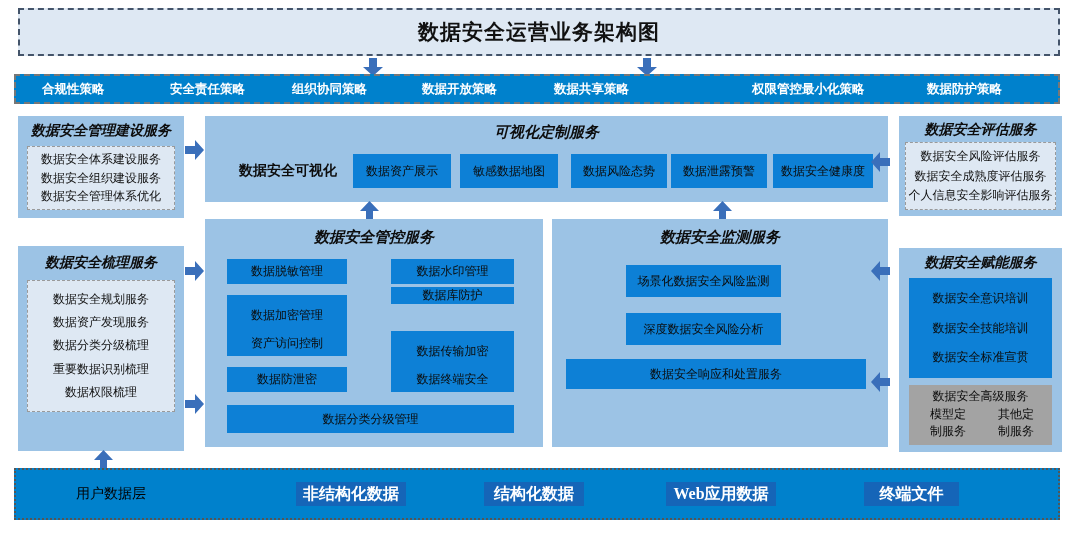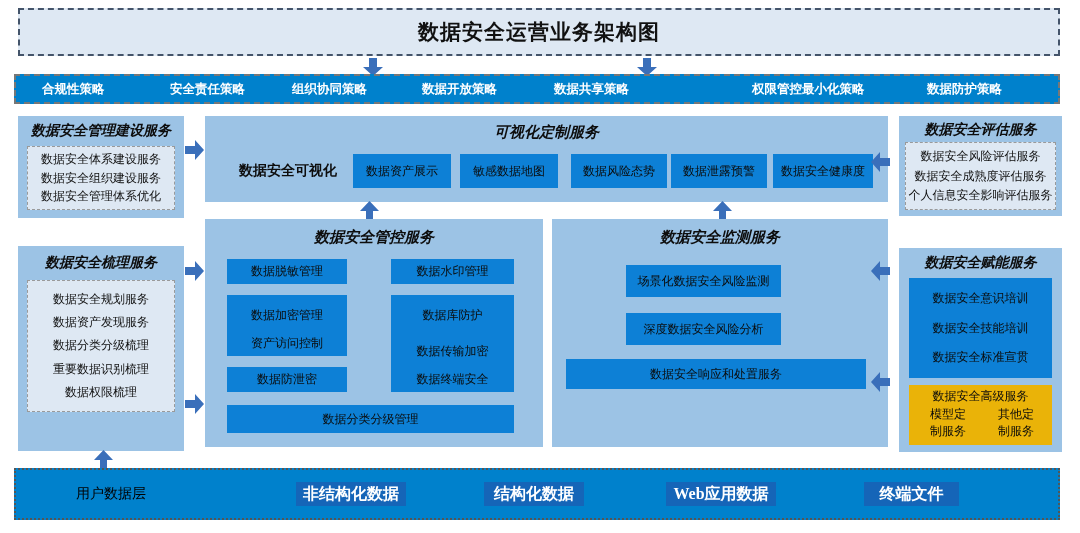--- a/index.html
+++ b/index.html
@@ -185,21 +185,21 @@
     </svg>
 </div>
 
 <div class="abs panel-light" style="left:205px; top:219px; width:338px; height:228px;">
   <div class="panel-title" style="margin-top:9px; font-size:15px;">数据安全管控服务</div>
   <div class="abs blue-chip" style="left:22px; top:40px; width:120px; height:25px;">数据脱敏管理</div>
   <div class="abs blue-chip" style="left:22px; top:76px; width:120px; height:41px;">数据加密管理</div>
   <div class="abs blue-chip" style="left:22px; top:112px; width:120px; height:25px;">资产访问控制</div>
   <div class="abs blue-chip" style="left:22px; top:148px; width:120px; height:25px;">数据防泄密</div>
   <div class="abs blue-chip" style="left:186px; top:40px; width:123px; height:25px;">数据水印管理</div>
-  <div class="abs blue-chip" style="left:186px; top:76px; width:123px; height:40px;text-align:right;">数据库防护</div>
+  <div class="abs blue-chip" style="left:186px; top:68px; width:123px; height:17px;text-align:right;">数据库防护</div>
   <div class="abs blue-chip" style="left:186px; top:112px; width:123px; height:41px;">数据传输加密</div>
   <div class="abs blue-chip" style="left:186px; top:148px; width:123px; height:25px;">数据终端安全</div>
   <div class="abs blue-chip" style="left:22px; top:186px; width:287px; height:28px;">数据分类分级管理</div>
 </div>
 
 <div class="abs panel-light" style="left:552px; top:219px; width:336px; height:228px;">
   <div class="panel-title" style="margin-top:9px; font-size:15px;">数据安全监测服务</div>
   <div class="abs blue-chip" style="left:74px; top:46px; width:155px; height:32px;">场景化数据安全风险监测</div>
   <div class="abs blue-chip" style="left:74px; top:94px; width:155px; height:32px;">深度数据安全风险分析</div>
   <div class="abs blue-chip" style="left:14px; top:140px; width:300px; height:30px;">数据安全响应和处置服务</div>
@@ -231,21 +231,21 @@
 </div>
 
 <div class="abs panel-light" style="left:899px; top:248px; width:163px; height:204px;">
   <div class="panel-title" style="margin-top:6px;">数据安全赋能服务</div>
   <div class="abs" style="left:10px; top:30px; width:143px; height:100px; background:#0d80d6; display:flex; flex-direction:column; align-items:center; justify-content:space-evenly;">
     <span style="font-size:12px; color:#0b0b0b; font-family:'Liberation Sans','DejaVu Sans',sans-serif; white-space:nowrap;">数据安全意识培训</span>
     <span style="font-size:12px; color:#0b0b0b; font-family:'Liberation Sans','DejaVu Sans',sans-serif; white-space:nowrap;">数据安全技能培训</span>
     <span style="font-size:12px; color:#0b0b0b; font-family:'Liberation Sans','DejaVu Sans',sans-serif; white-space:nowrap;">数据安全标准宣贯</span>
   </div>
 
-  <div class="abs" style="left:10px; top:137px; width:143px; height:60px; background:#eab308;">
+  <div class="abs" style="left:10px; top:137px; width:143px; height:60px; background:#a3a3a3;">
     <div class="abs" style="left:0; top:3px; width:143px; text-align:center; font-size:12px; color:#0b0b0b; font-family:'Liberation Sans','DejaVu Sans',sans-serif; white-space:nowrap;">数据安全高级服务</div>
     <div class="abs" style="left:8px; top:21px; width:62px; text-align:center; font-size:12px; color:#0b0b0b; font-family:'Liberation Sans','DejaVu Sans',sans-serif; line-height:17px;">
       <div>模型定</div>
       <div>制服务</div>
     </div>
     <div class="abs" style="left:76px; top:21px; width:62px; text-align:center; font-size:12px; color:#0b0b0b; font-family:'Liberation Sans','DejaVu Sans',sans-serif; line-height:17px;">
       <div>其他定</div>
       <div>制服务</div>
     </div>
   </div>

